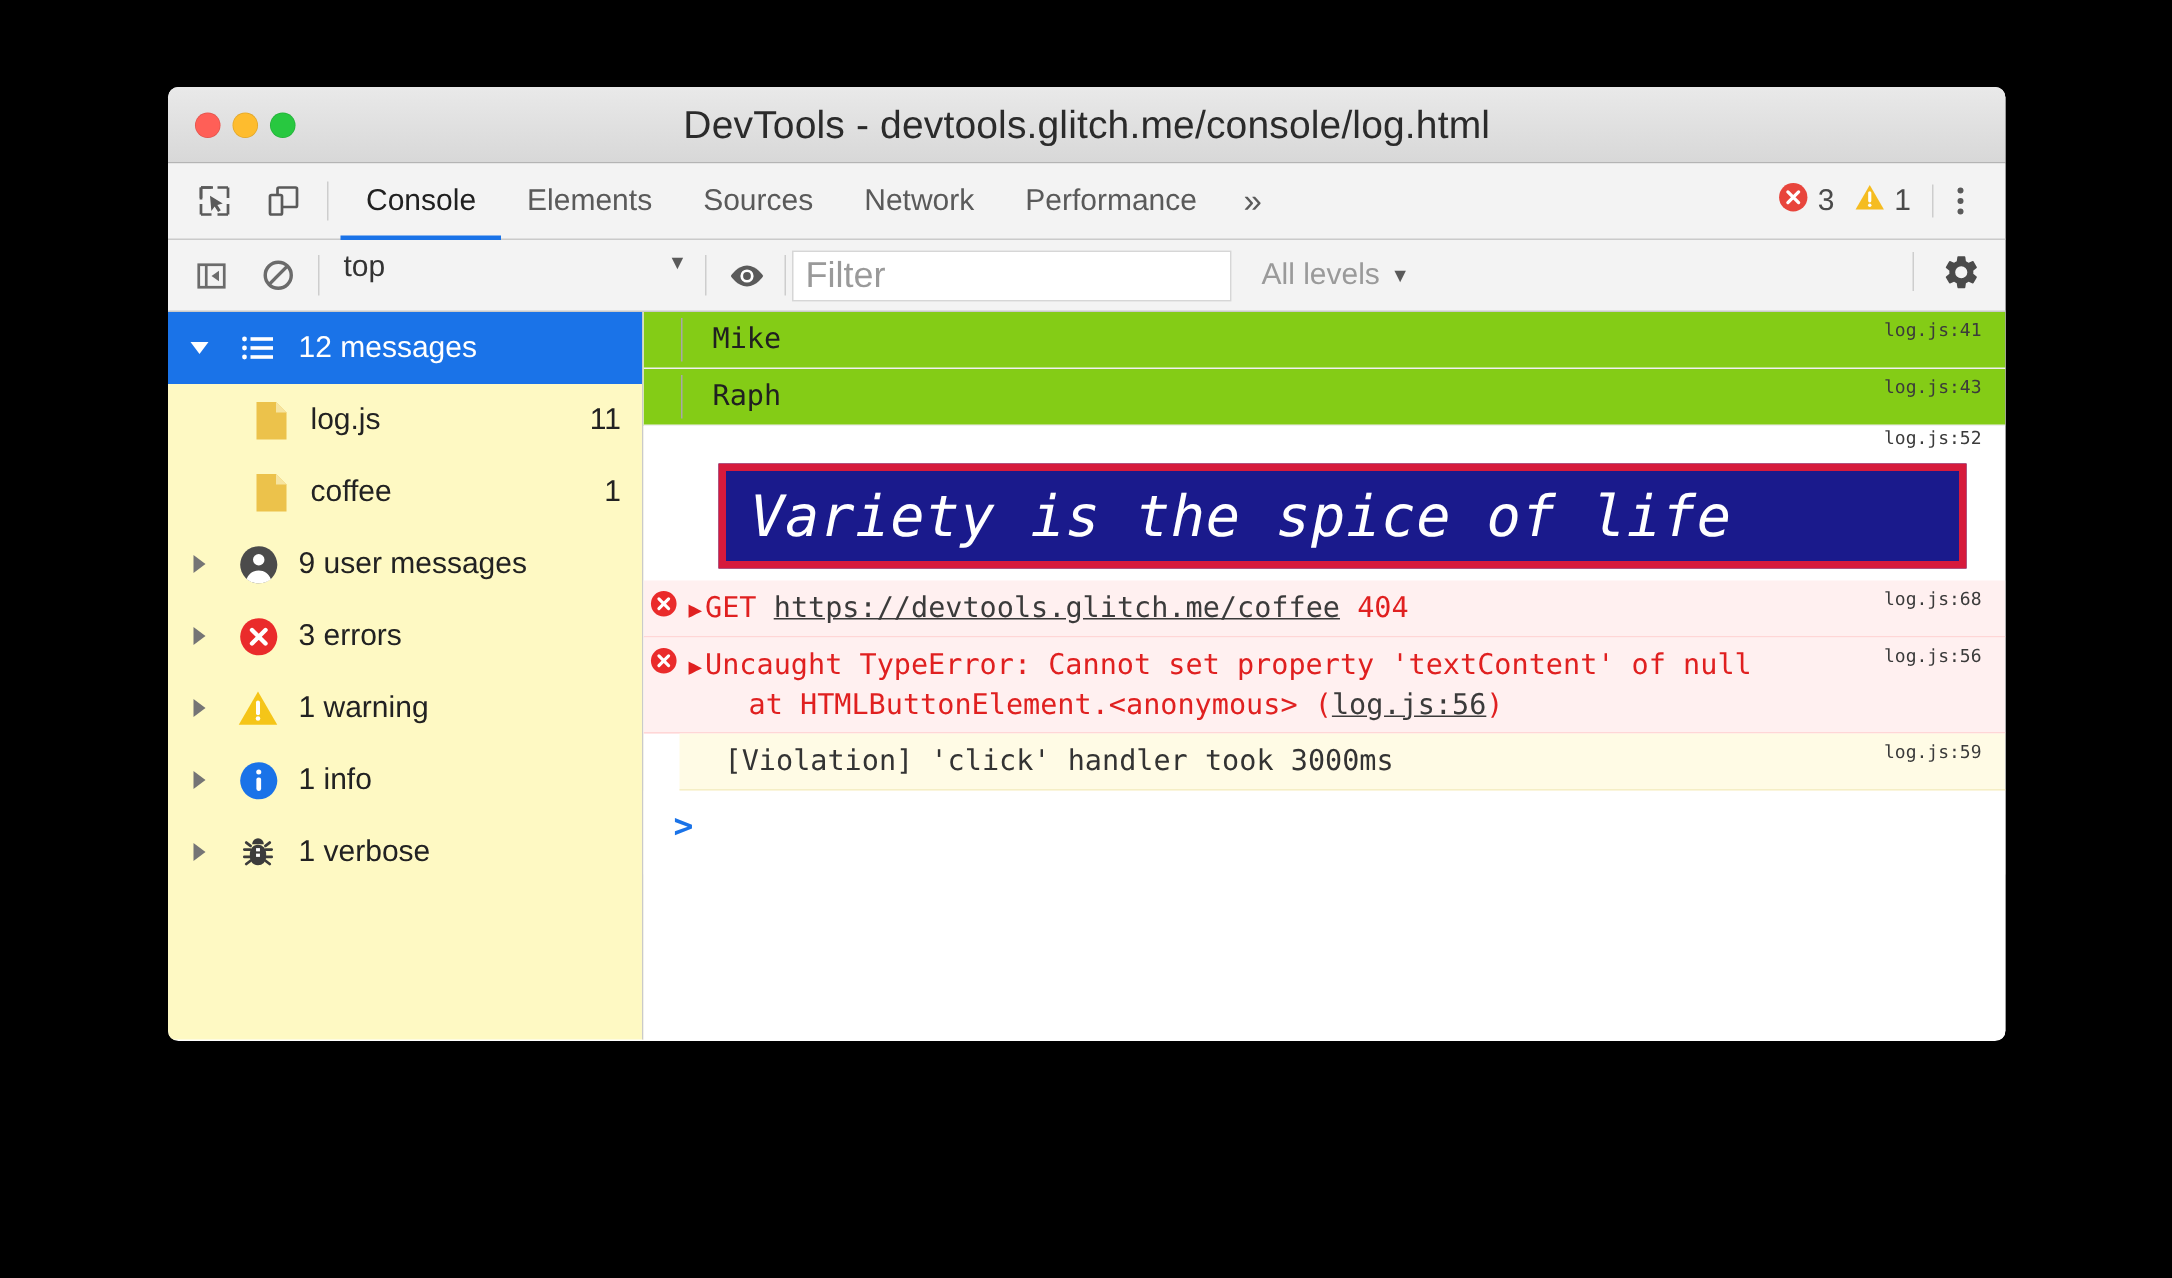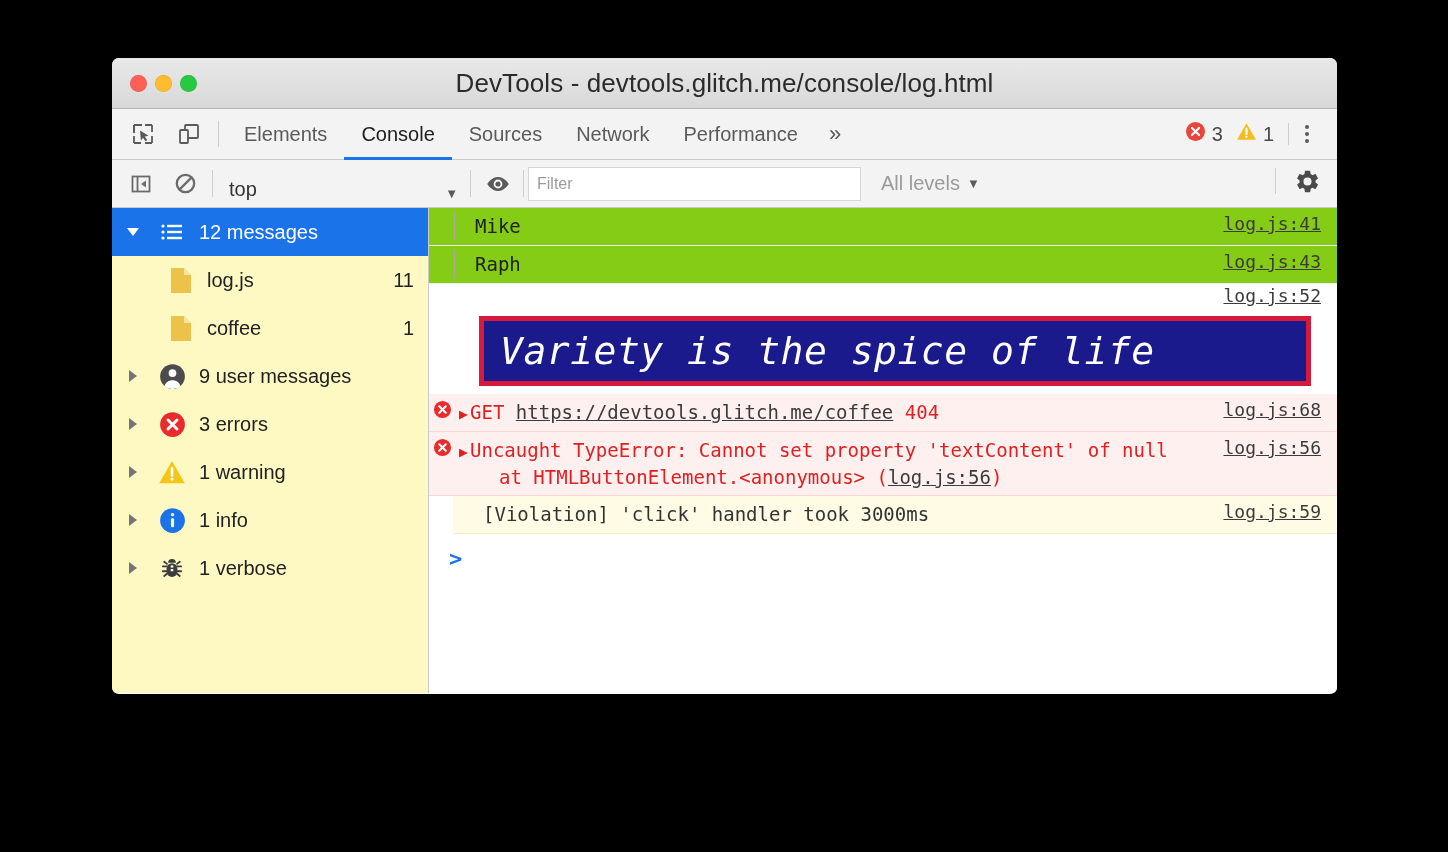--- a/index.html
+++ b/index.html
@@ -81,29 +81,29 @@
   
   .filterbar {
     height: 48px;
     background: #f3f3f3;
     border-bottom: 1px solid #cacaca;
     display: flex; align-items: center;
     padding-left: 12px;
   }
   .fb-ibtn { width: 34px; height: 34px; display: flex; align-items: center; justify-content: center; cursor: pointer; }
   .ctxsel {
-    display: flex; align-items: flex-end; justify-content: space-between;
+    display: flex; align-items: flex-start; justify-content: space-between;
     width: 243px; height: 34px; padding: 0 8px 0 6px;
     font-size: 20px; color: #333; cursor: pointer;
   }
   .caret { font-size: 13px; color: #5a5a5a; }
   .filterinput {
-    width: 333px; height: 34px;
+    width: 293px; height: 34px;
     background: #fff; border: 1px solid #d6d6d6;
-    font-size: 16px; color: #9a9a9a;
+    font-size: 24px; color: #9a9a9a;
     padding: 0 8px; line-height: 32px;
     outline: none;
   }
   .filterinput::placeholder { color: #9a9a9a; }
   .levelsel {
     display: flex; align-items: center; gap: 7px;
     padding: 0 10px; margin-left: 10px;
     font-size: 20px; color: #9a9a9a; cursor: pointer;
   }
   .gear { margin-left: auto; padding: 0 16px 0 0; cursor: pointer; display: flex; align-items: center; }
@@ -145,22 +145,22 @@
     font-size: 19px; color: #202020;
     min-height: 38px;
     padding: 4px 0 4px 0;
     position: relative;
   }
   .msg .gutter { width: 26px; flex: none; display: flex; align-items: center; justify-content: center; padding-top: 2px; }
   .msg .indentline { width: 1px; background: #a8a8a8; flex: none; margin-left: 25px; align-self: stretch; }
   .msg .body { flex: 1; padding-left: 20px; padding-top: 1px; line-height: 1.42; word-break: break-word; }
   .msg .src {
     flex: none; padding-right: 16px; padding-left: 14px; padding-top: 1px;
-    color: #3b3b3b; text-decoration: underline; cursor: pointer;
-    font-family: "DejaVu Sans Mono", monospace; font-size: 18px;
+    color: #3b3b3b; cursor: pointer;
+    font-family: "DejaVu Sans Mono", monospace; font-size: 12px;
     white-space: nowrap;
   }
   .msg.error { background: #fff0f0; border-bottom-color: #ffd6d6; color: #e02020; }
   .msg.error .src { color: #3b3b3b; }
   .msg.warn { background: #fffbe5; border-bottom-color: #f5eec5; color: #333; margin-left: 24px; }
   .msg.plain { background: #84cc16; }
   .msg.styled { border-bottom: none; padding: 0; }
   .disc { color: #e02020; font-size: 15px; margin-right: 2px; }
 
   .styledbox {
@@ -210,25 +210,25 @@
       </div>
       <div class="tb-ibtn">
         <svg width="24" height="24" viewBox="0 0 24 24">
           <rect x="8" y="3" width="13" height="13" rx="1" stroke="#5a5a5a" stroke-width="1.8" fill="none"></rect>
           <rect x="3" y="8" width="8" height="13" rx="1" stroke="#5a5a5a" stroke-width="1.8" fill="#f3f3f3"></rect>
         </svg>
       </div>
     </div>
     <div class="vsep"></div>
     <div class="tabs">
+      <div class="tab active">
+          <span>Console</span>
+        </div>
       <div class="tab">
           <span>Elements</span>
-        </div>
-      <div class="tab active">
-          <span>Console</span>
         </div>
       <div class="tab">
           <span>Sources</span>
         </div>
       <div class="tab">
           <span>Network</span>
         </div>
       <div class="tab">
           <span>Performance</span>
         </div>

